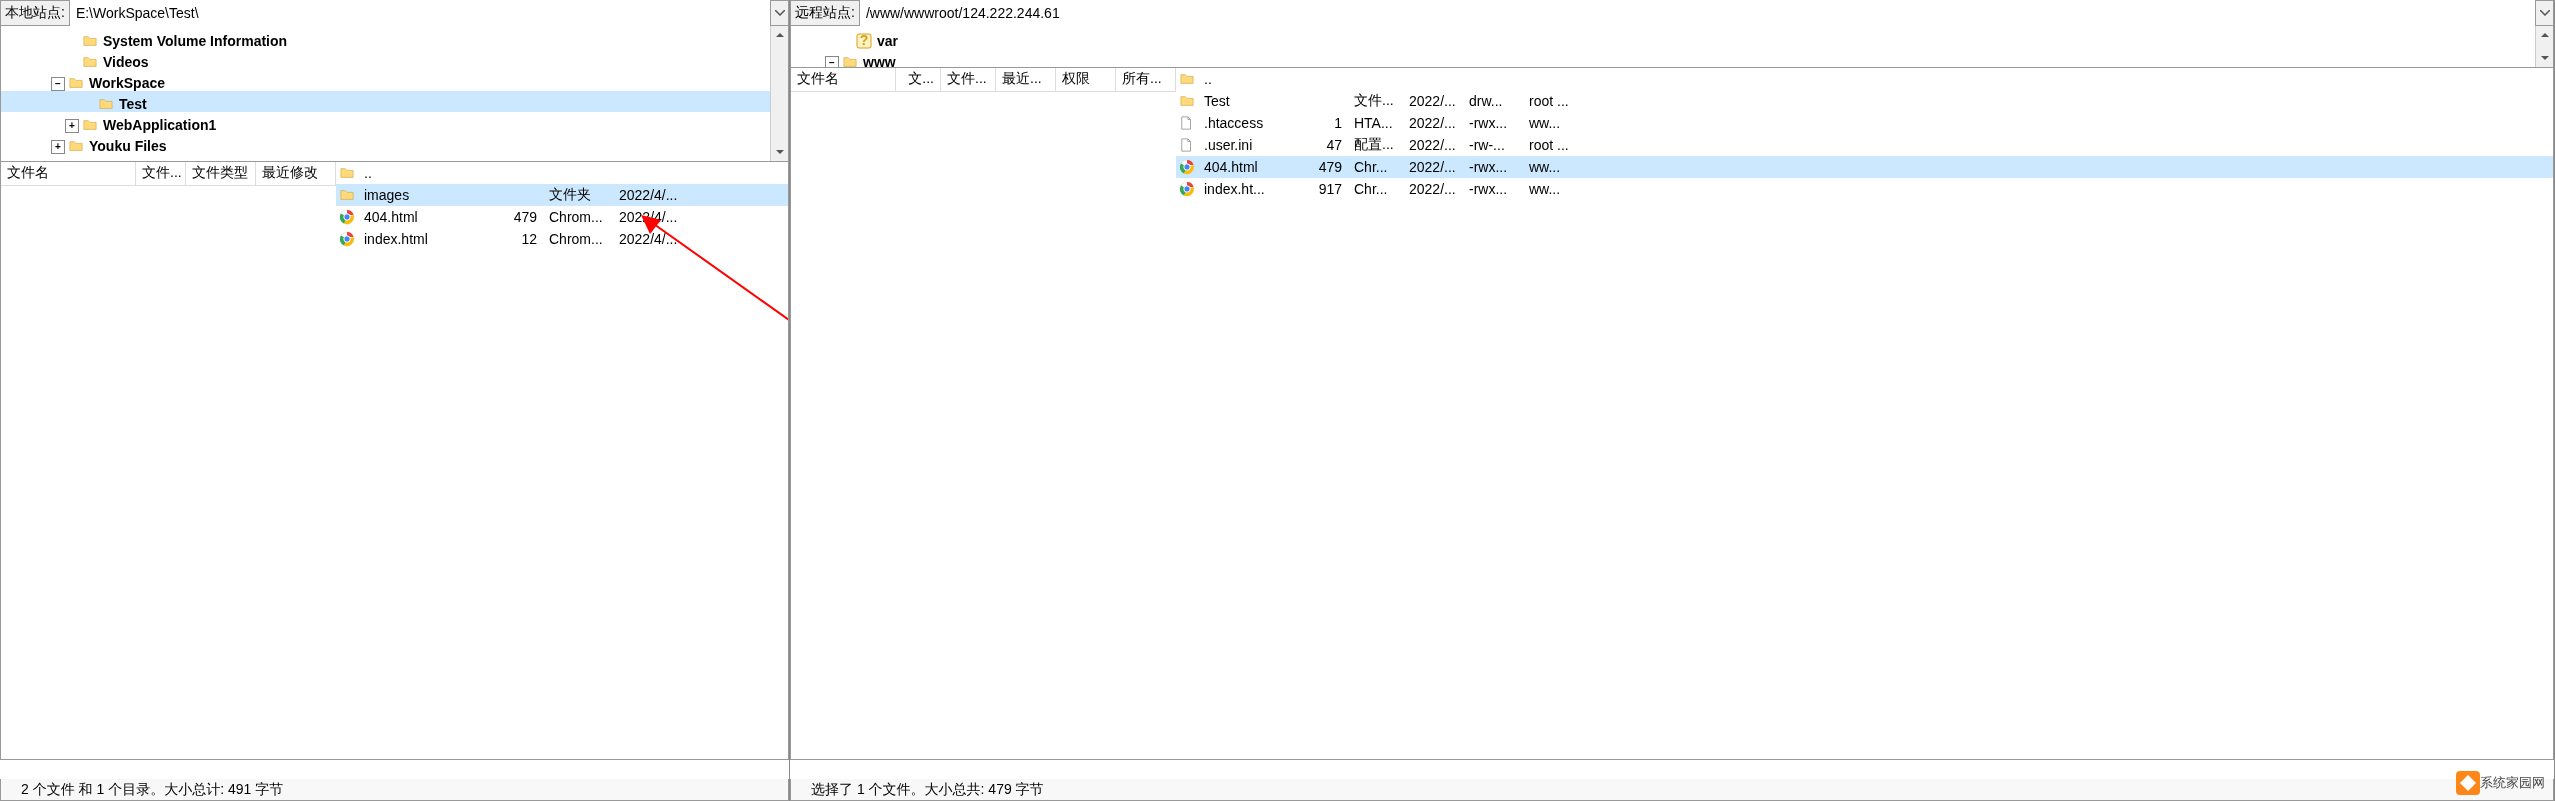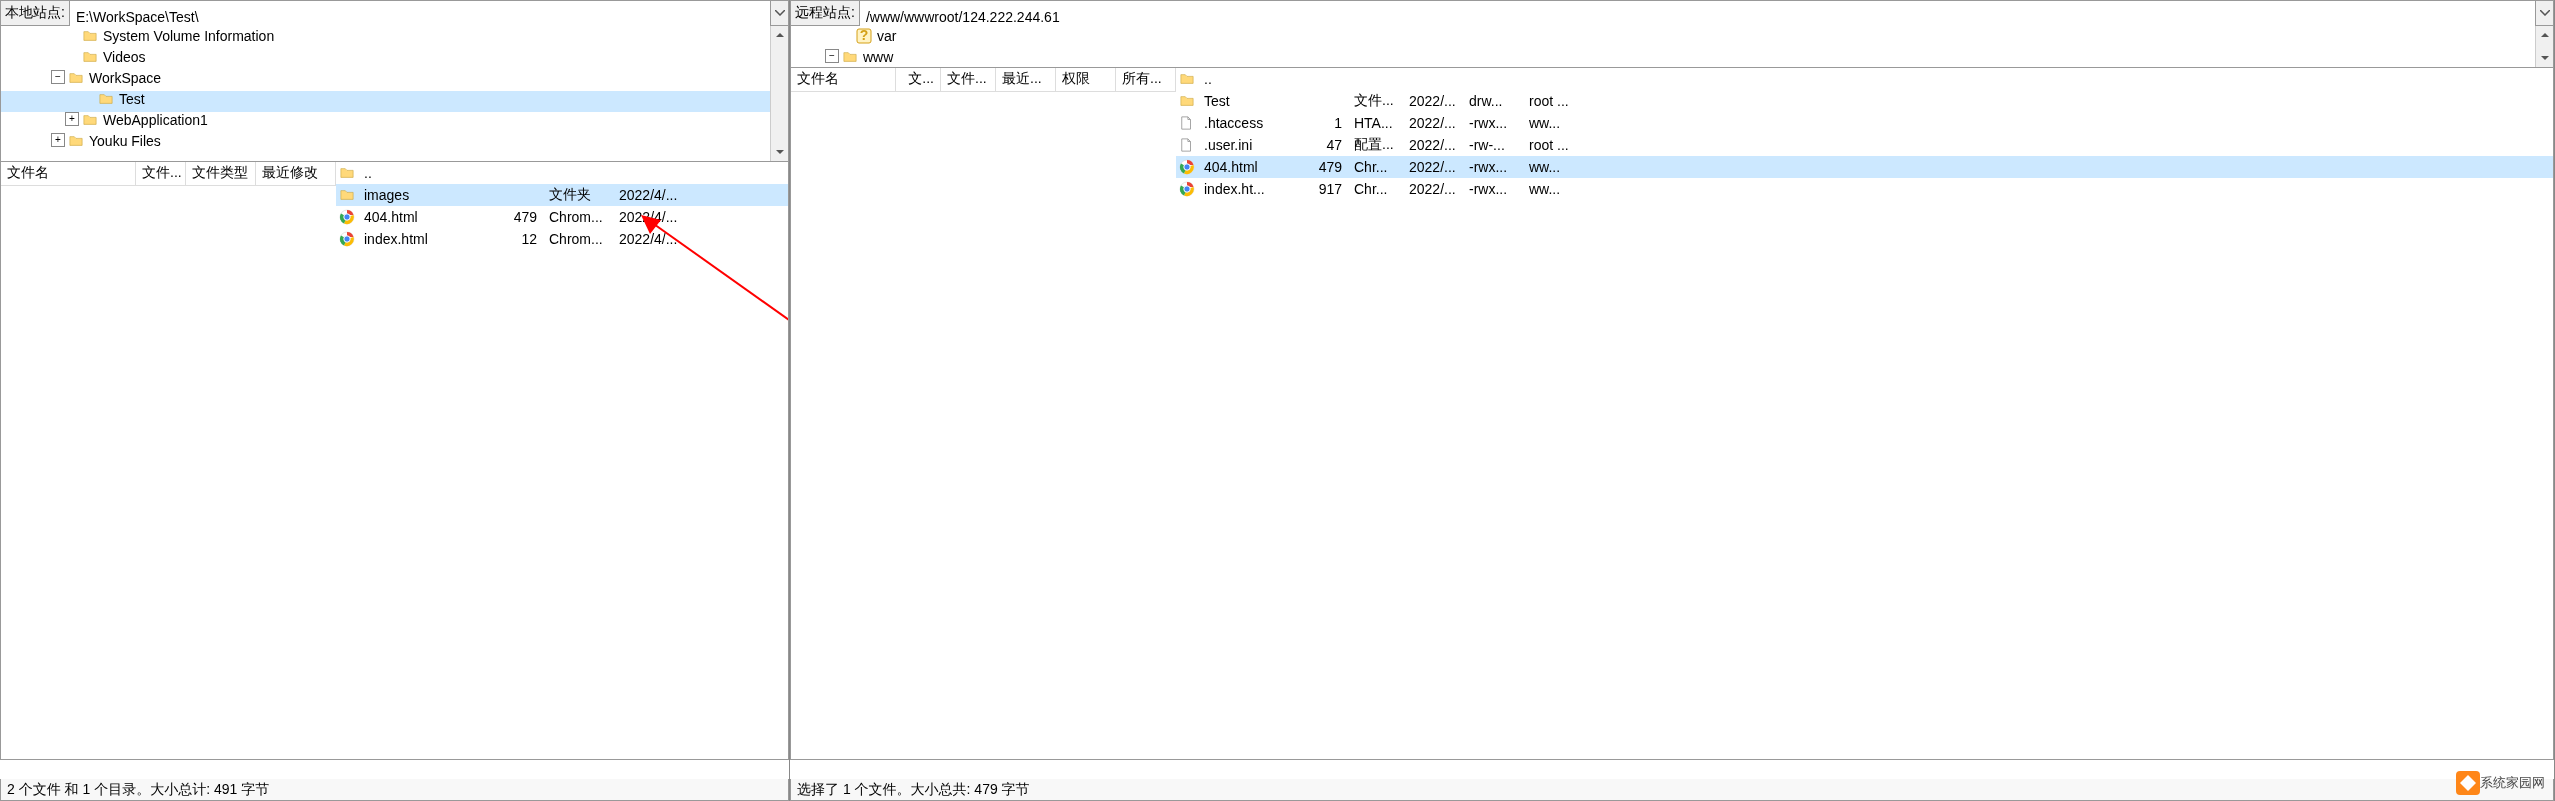--- a/index.html
+++ b/index.html
@@ -4,53 +4,53 @@
 <style>
 * { margin: 0; padding: 0; box-sizing: border-box; font-family: "Microsoft YaHei", "Segoe UI", sans-serif; font-size: 14px; }
 body { background: #fff; width: 2555px; height: 801px; position: relative; overflow: hidden; }
 
 .split { display: flex; width: 100%; height: 100%; }
 .pane { display: flex; flex-direction: column; border-right: 1px solid #888; position: relative; }
 .pane.left { width: 790px; }
 .pane.right { flex: 1; }
 
 
-.pathbar { display: flex; border: 1px solid #999; height: 26px; background: #fff; }
+.pathbar { display: flex; align-items: center; border: 1px solid #999; height: 26px; background: #fff; }
 .pathbar .lbl { padding: 0 4px; white-space: nowrap; border-right: 1px solid #999; height: 100%; display: flex; align-items: center; background: #f0f0f0; }
 .pathbar .inp { flex: 1; height: 100%; border: none; padding: 16px 6px; outline: none; background: #fff; }
 .pathbar .dd { width: 18px; height: 100%; border-left: 1px solid #999; display: flex; align-items: center; justify-content: center; cursor: pointer; background: #f0f0f0; }
 .pathbar .dd svg { width: 10px; height: 6px; }
 
 
 .tree-area { height: 136px; border: 1px solid #999; border-top: none; overflow: hidden; position: relative; background: #fff; }
 .tree-area .scroll { position: absolute; right: 0; top: 0; bottom: 0; width: 18px; background: #f0f0f0; border-left: 1px solid #ccc; display: flex; flex-direction: column; }
 .tree-area .scroll .arr { height: 18px; display: flex; align-items: center; justify-content: center; cursor: pointer; }
 .tree-area .scroll .track { flex: 1; }
 .tree-area .scroll svg { width: 8px; height: 8px; }
 .tree { padding: 2px 0; }
-.tree-row { display: flex; align-items: flex-start; height: 21px; padding-left: 8px; cursor: pointer; white-space: nowrap; }
+.tree-row { display: flex; align-items: flex-end; height: 21px; padding-left: 8px; cursor: pointer; white-space: nowrap; font-weight: bold; }
 .tree-row .indent { display: inline-block; }
 .tree-row .toggle { width: 14px; height: 14px; display: inline-flex; align-items: center; justify-content: center; margin-right: 2px; }
 .tree-row .toggle.box { border: 1px solid #888; font-size: 10px; line-height: 1; }
 .tree-row .icn { width: 18px; height: 16px; display: inline-flex; align-items: center; justify-content: center; margin-right: 4px; }
 .tree-row.sel { background: #cce8ff; }
 
 
 .list-area { flex: 1; border: 1px solid #999; border-top: none; background: #fff; display: flex; position: relative; overflow: hidden; }
 .pane.right .tree-area { height: 42px; }
 .list-header { display: flex; height: 24px; border-bottom: 1px solid #ddd; background: #fff; }
 .list-header .col { padding: 2px 6px; border-right: 1px solid #ddd; white-space: nowrap; overflow: hidden; cursor: pointer; }
 .list-body { flex: 1; overflow: hidden; position: relative; }
 .list-row { display: flex; align-items: center; height: 22px; padding-left: 2px; cursor: pointer; white-space: nowrap; }
 .list-row.sel { background: #cce8ff; }
 .list-row .cell { padding: 0 6px; overflow: hidden; text-overflow: ellipsis; }
 .list-row .icn { width: 18px; height: 16px; display: inline-flex; align-items: center; justify-content: center; margin-right: 2px; flex-shrink: 0; }
 
 
-.status { height: 22px; border: 1px solid #999; border-top: none; padding: 1px 6px; background: #f8f8f8; display: flex; align-items: center; margin-top: 19px; }
+.status { height: 22px; border: 1px solid #999; border-top: none; padding: 1px 20px; background: #f8f8f8; display: flex; align-items: center; margin-top: 19px; }
 
 
 .folder-svg { width: 16px; height: 14px; }
 .chrome-svg { width: 16px; height: 16px; }
 .file-svg { width: 14px; height: 16px; }
 .question-svg { width: 16px; height: 16px; }
 
 
 .arrow-annotation { position: absolute; pointer-events: none; z-index: 100; }
 

